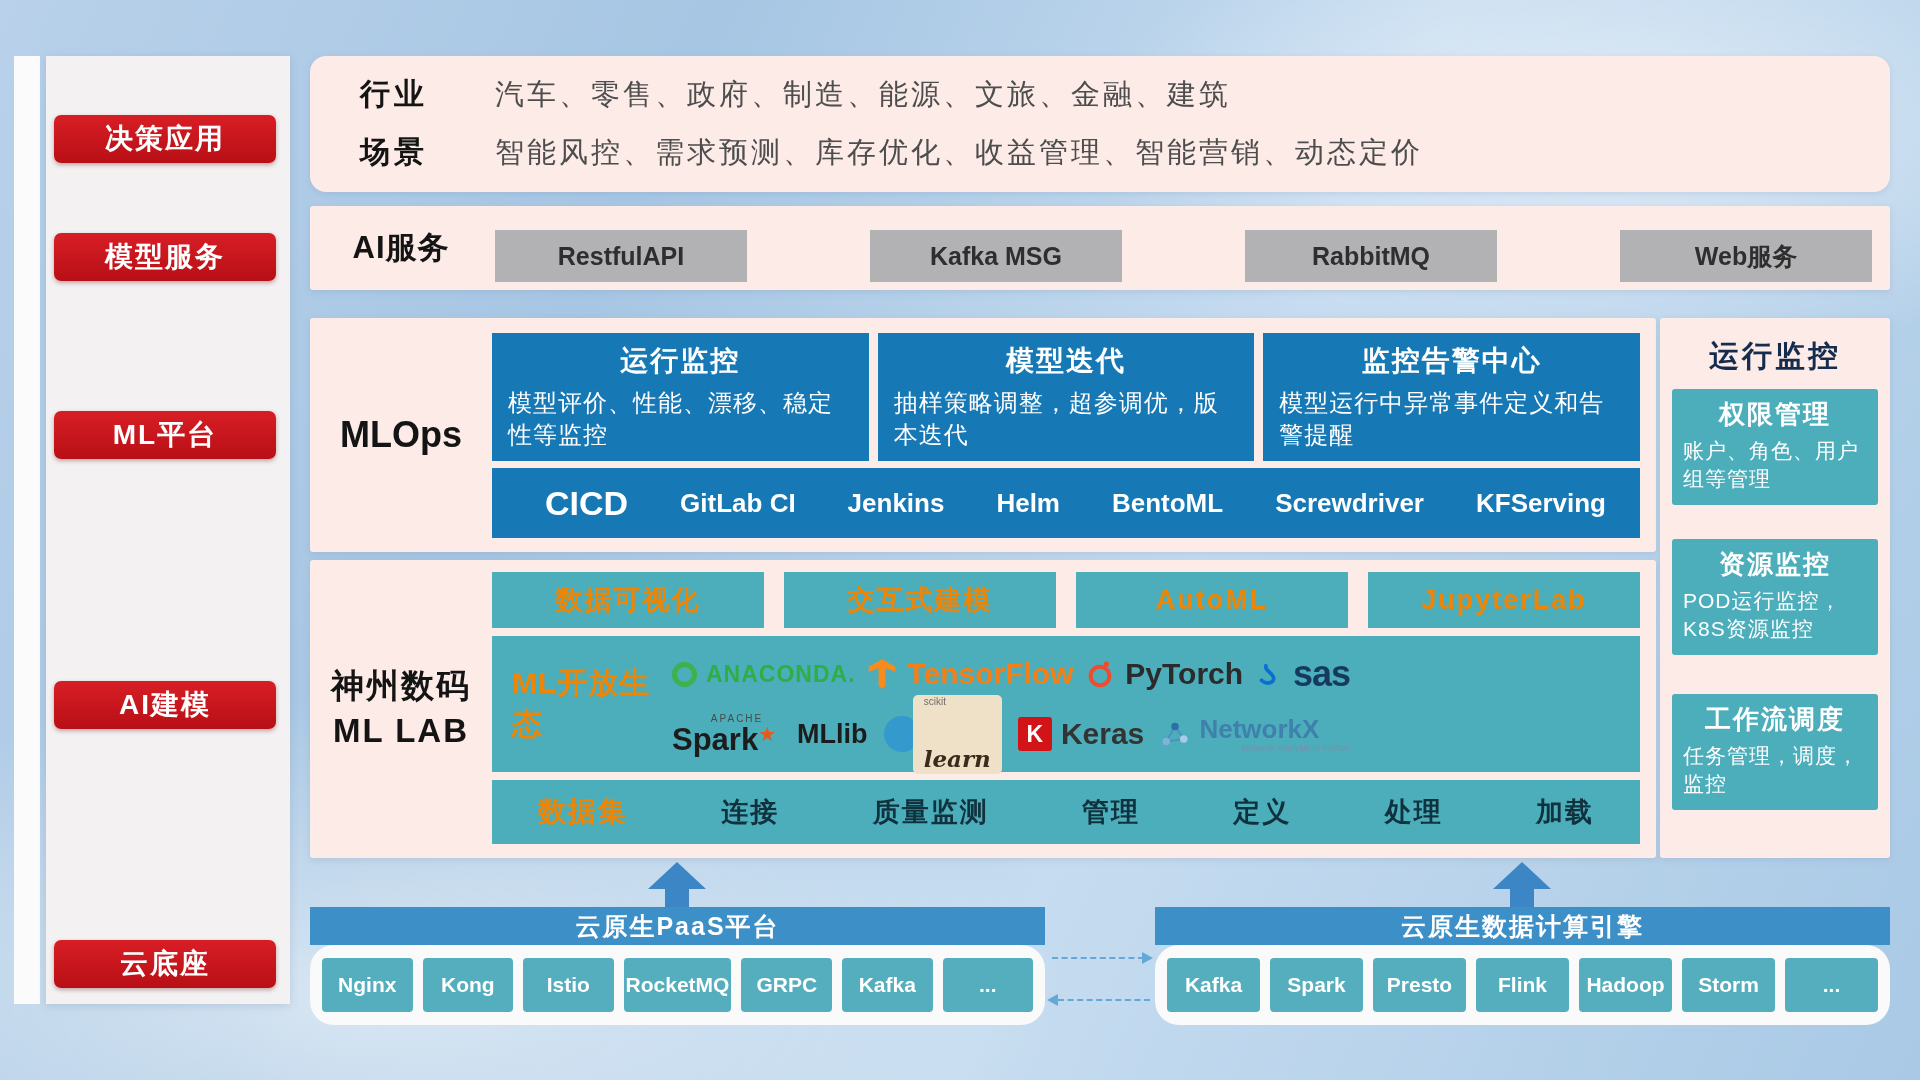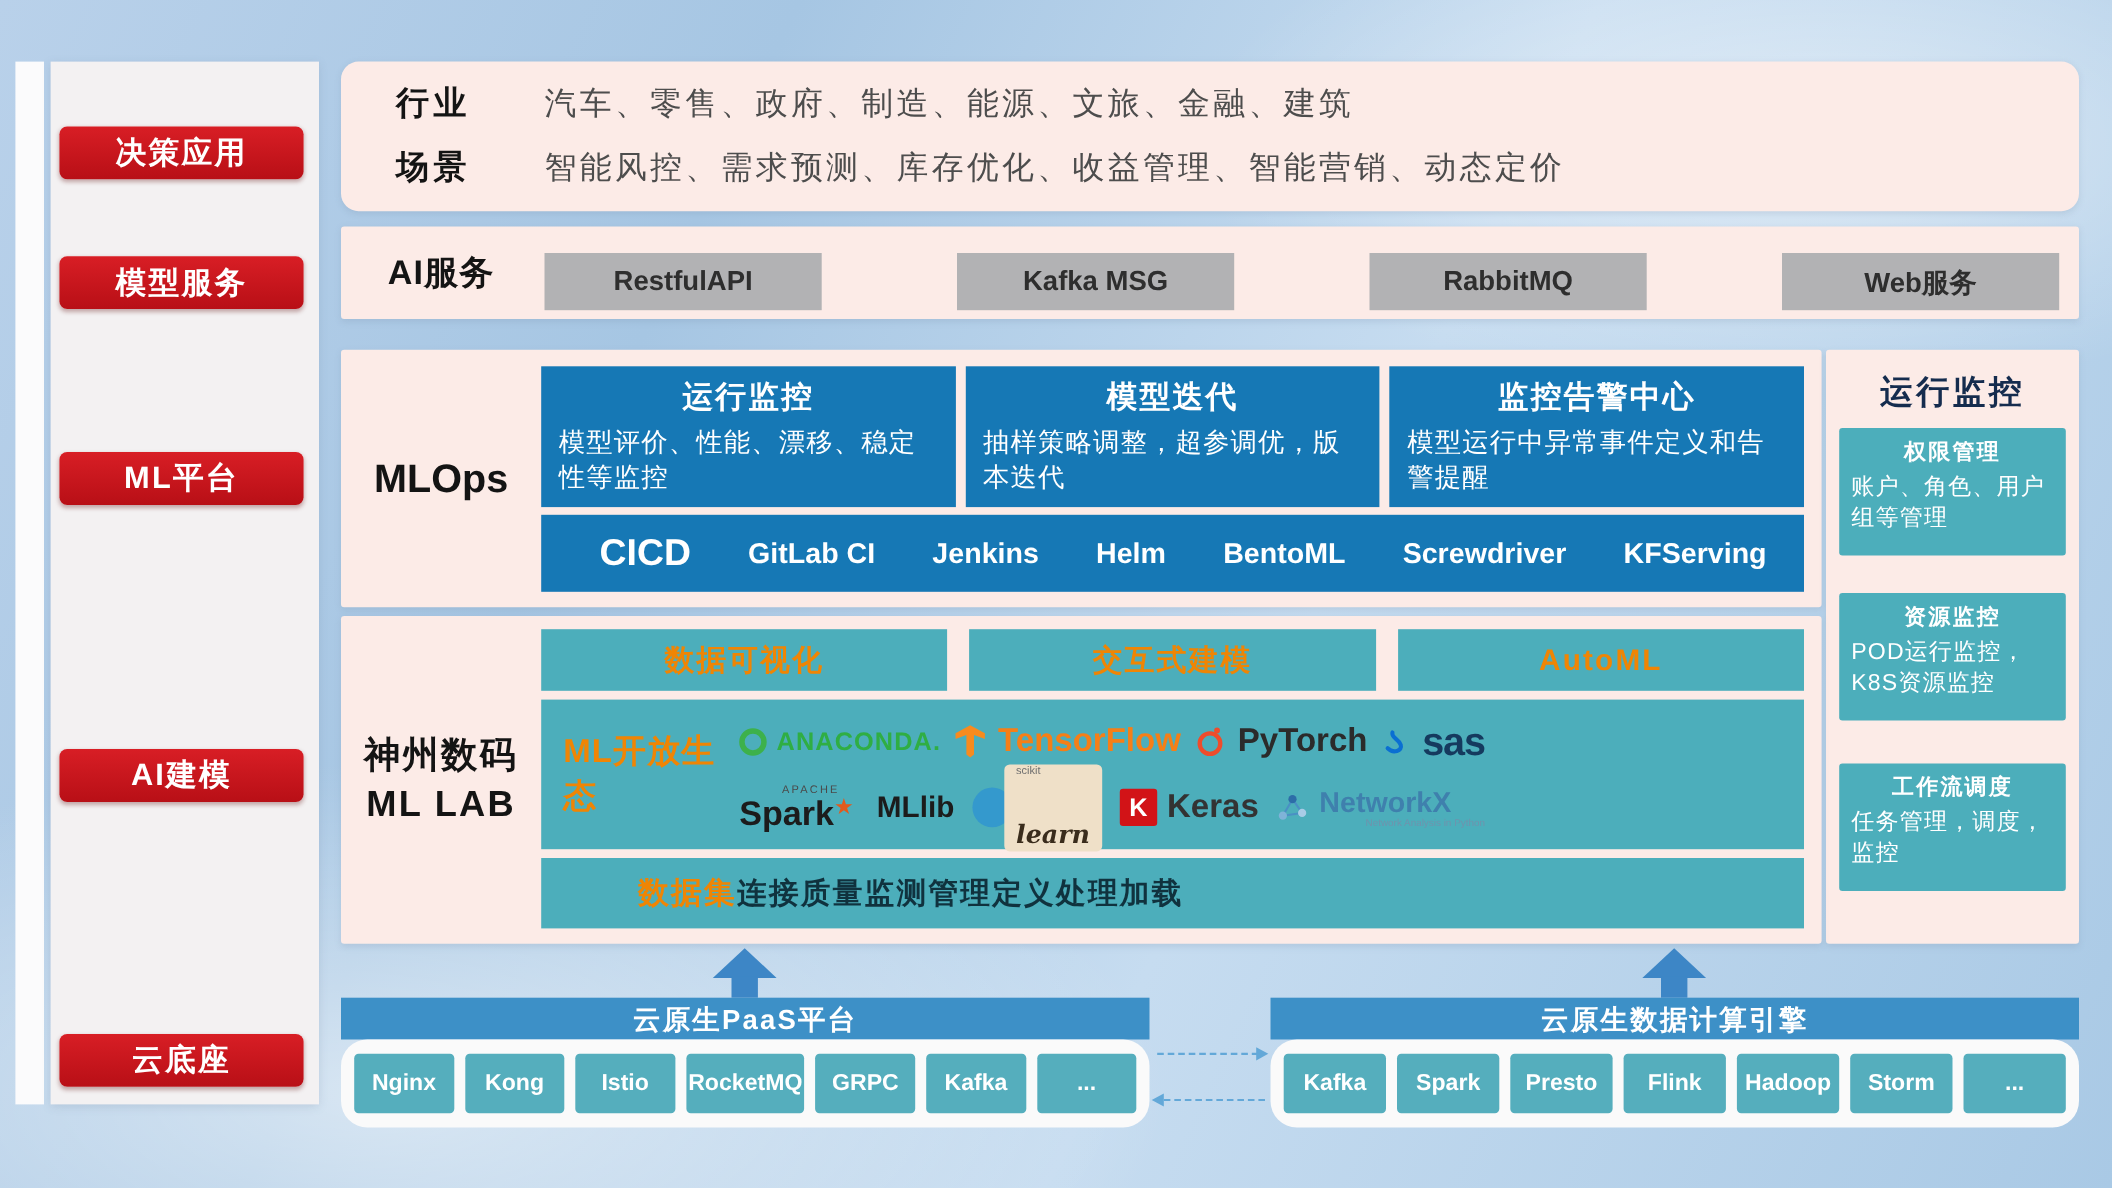--- a/index.html
+++ b/index.html
@@ -39,21 +39,21 @@
   .mlops-cards { position:absolute; left:182px; right:16px; top:15px; height:128px; display:flex; gap:9px; }
   .blue-card { flex:1; background:#1678b5; color:#fff; padding:9px 16px 8px; }
   .blue-card .ct { text-align:center; font-size:28px; font-weight:bold; margin-bottom:7px; letter-spacing:2px; }
   .blue-card .cd { font-size:24px; line-height:1.35; letter-spacing:1px; }
   .cicd-bar { position:absolute; left:182px; right:16px; top:150px; height:70px; background:#1678b5; color:#fff; display:flex; align-items:center; justify-content:space-between; padding:0 34px; }
   .cicd-label { font-size:34px; font-weight:bold;margin-left:19px; }
   .cicd-item { font-size:26px; font-weight:600; }
 
   .mon-title { text-align:center; margin-top:18px; font-size:30px; font-weight:bold; color:#152c4e; letter-spacing:3px; }
   .teal-card { position:absolute; left:12px; width:206px; height:116px; background:#4caebb; color:#fff; border-radius:3px; padding:8px 11px; }
-  .teal-card .ct { text-align:center; font-size:20px; font-weight:bold; margin-bottom:5px; letter-spacing:2px; }
+  .teal-card .ct { text-align:center; font-size:26px; font-weight:bold; margin-bottom:5px; letter-spacing:2px; }
   .teal-card .cd { font-size:21px; line-height:1.32; letter-spacing:1px; }
   .mc1 { top:71px; } .mc2 { top:221px; } .mc3 { top:376px; }
 
   .mllab-label { font-size:33px; line-height:1.35; letter-spacing:2px; }
   .tool-row { position:absolute; left:182px; right:16px; top:12px; height:56px; display:flex; gap:20px; }
   .tool-btn { flex:1; background:#4caebb; color:#ef8504; font-weight:bold; font-size:27px; display:flex; align-items:center; justify-content:center; letter-spacing:2px; }
   .eco-box { position:absolute; left:182px; right:16px; top:76px; height:136px; background:#4caebb; display:flex; align-items:center; padding:0 20px; }
   .eco-label { color:#ef8504; font-weight:bold; font-size:30px; width:160px; letter-spacing:1px; }
   .eco-logos { flex:1; display:flex; flex-direction:column; gap:4px; padding-right:270px; }
   .eco-row { display:flex; align-items:center; justify-content:space-between; height:56px; }
@@ -70,21 +70,21 @@
   .mllib-text { font-size:27px; font-weight:bold; color:#1c1c1c; margin-left:12px; }
   .skl-circle { width:36px; height:36px; border-radius:50%; background:#3499cd; }
   .skl-label { background:#efe0c8; border-radius:5px; padding:2px 11px 4px; display:flex; flex-direction:column; line-height:1; margin-left:-16px;gap:40px; }
   .skl-scikit { font-size:10px; color:#6f6f6f; }
   .skl-learn { font-family:"DejaVu Serif",serif; font-style:italic; font-weight:bold; font-size:23px; color:#3a2c1c; }
   .keras-box { width:34px; height:34px; background:#d21317; color:#fff; display:flex; align-items:center; justify-content:center; font-weight:bold; font-size:23px; border-radius:3px; }
   .keras-text { font-size:30px; font-weight:bold; color:#333; }
   .nx-block { display:flex; flex-direction:column; line-height:1; }
   .nx-text { color:#3f80ad; font-weight:bold; font-size:26px; }
   .nx-sub { font-size:9px; color:#6f93ad; margin-left:42px; margin-top:2px; }
-  .data-row { position:absolute; left:182px; right:16px; top:220px; height:64px; background:#4caebb; display:flex; align-items:center; padding:0 88px; }
+  .data-row { position:absolute; left:182px; right:16px; top:220px; height:64px; background:#4caebb; display:flex; align-items:center; justify-content:space-between; padding:0 46px; }
   .data-first { color:#ef8504; font-weight:bold; font-size:28px; letter-spacing:2px; }
   .data-item { color:#10323e; font-size:27px; font-weight:600; letter-spacing:2px; }
 
   .found-bar { position:absolute; top:907px; height:38px; background:#3d90c7; color:#fff; font-weight:bold; font-size:25px; display:flex; align-items:center; justify-content:center; letter-spacing:2px; }
   .bar-paas { left:310px; width:735px; }
   .bar-engine { left:1155px; width:735px; }
   .found-strip { position:absolute; top:945px; height:80px; background:#fafafa; display:flex; gap:10px; padding:13px 12px;border-radius:24px; }
   .strip-paas { left:310px; width:735px; }
   .strip-engine { left:1155px; width:735px; }
   .teal-btn { flex:1; background:#55aebd; color:#fff; font-weight:bold; font-size:21px; display:flex; align-items:center; justify-content:center; border-radius:4px; text-align:center; line-height:1.05; padding:2px; }
@@ -178,20 +178,21 @@
 
   <div class="panel panel-mllab">
     <div class="row-label mllab-label">
       <span>神州数码</span>
       <span>ML LAB</span>
     </div>
     <div class="tool-row">
       <div class="tool-btn">数据可视化</div>
       <div class="tool-btn">交互式建模</div>
       <div class="tool-btn">AutoML</div>
+      <div class="tool-btn">JupyterLab</div>
     </div>
     <div class="eco-box">
       <div class="eco-label">ML开放生态</div>
       <div class="eco-logos">
         <div class="eco-row">
           <div class="logo">
             <span class="ana-ring"></span>
             <span class="ana-text">ANACONDA.</span>
           </div>
           <div class="logo">

